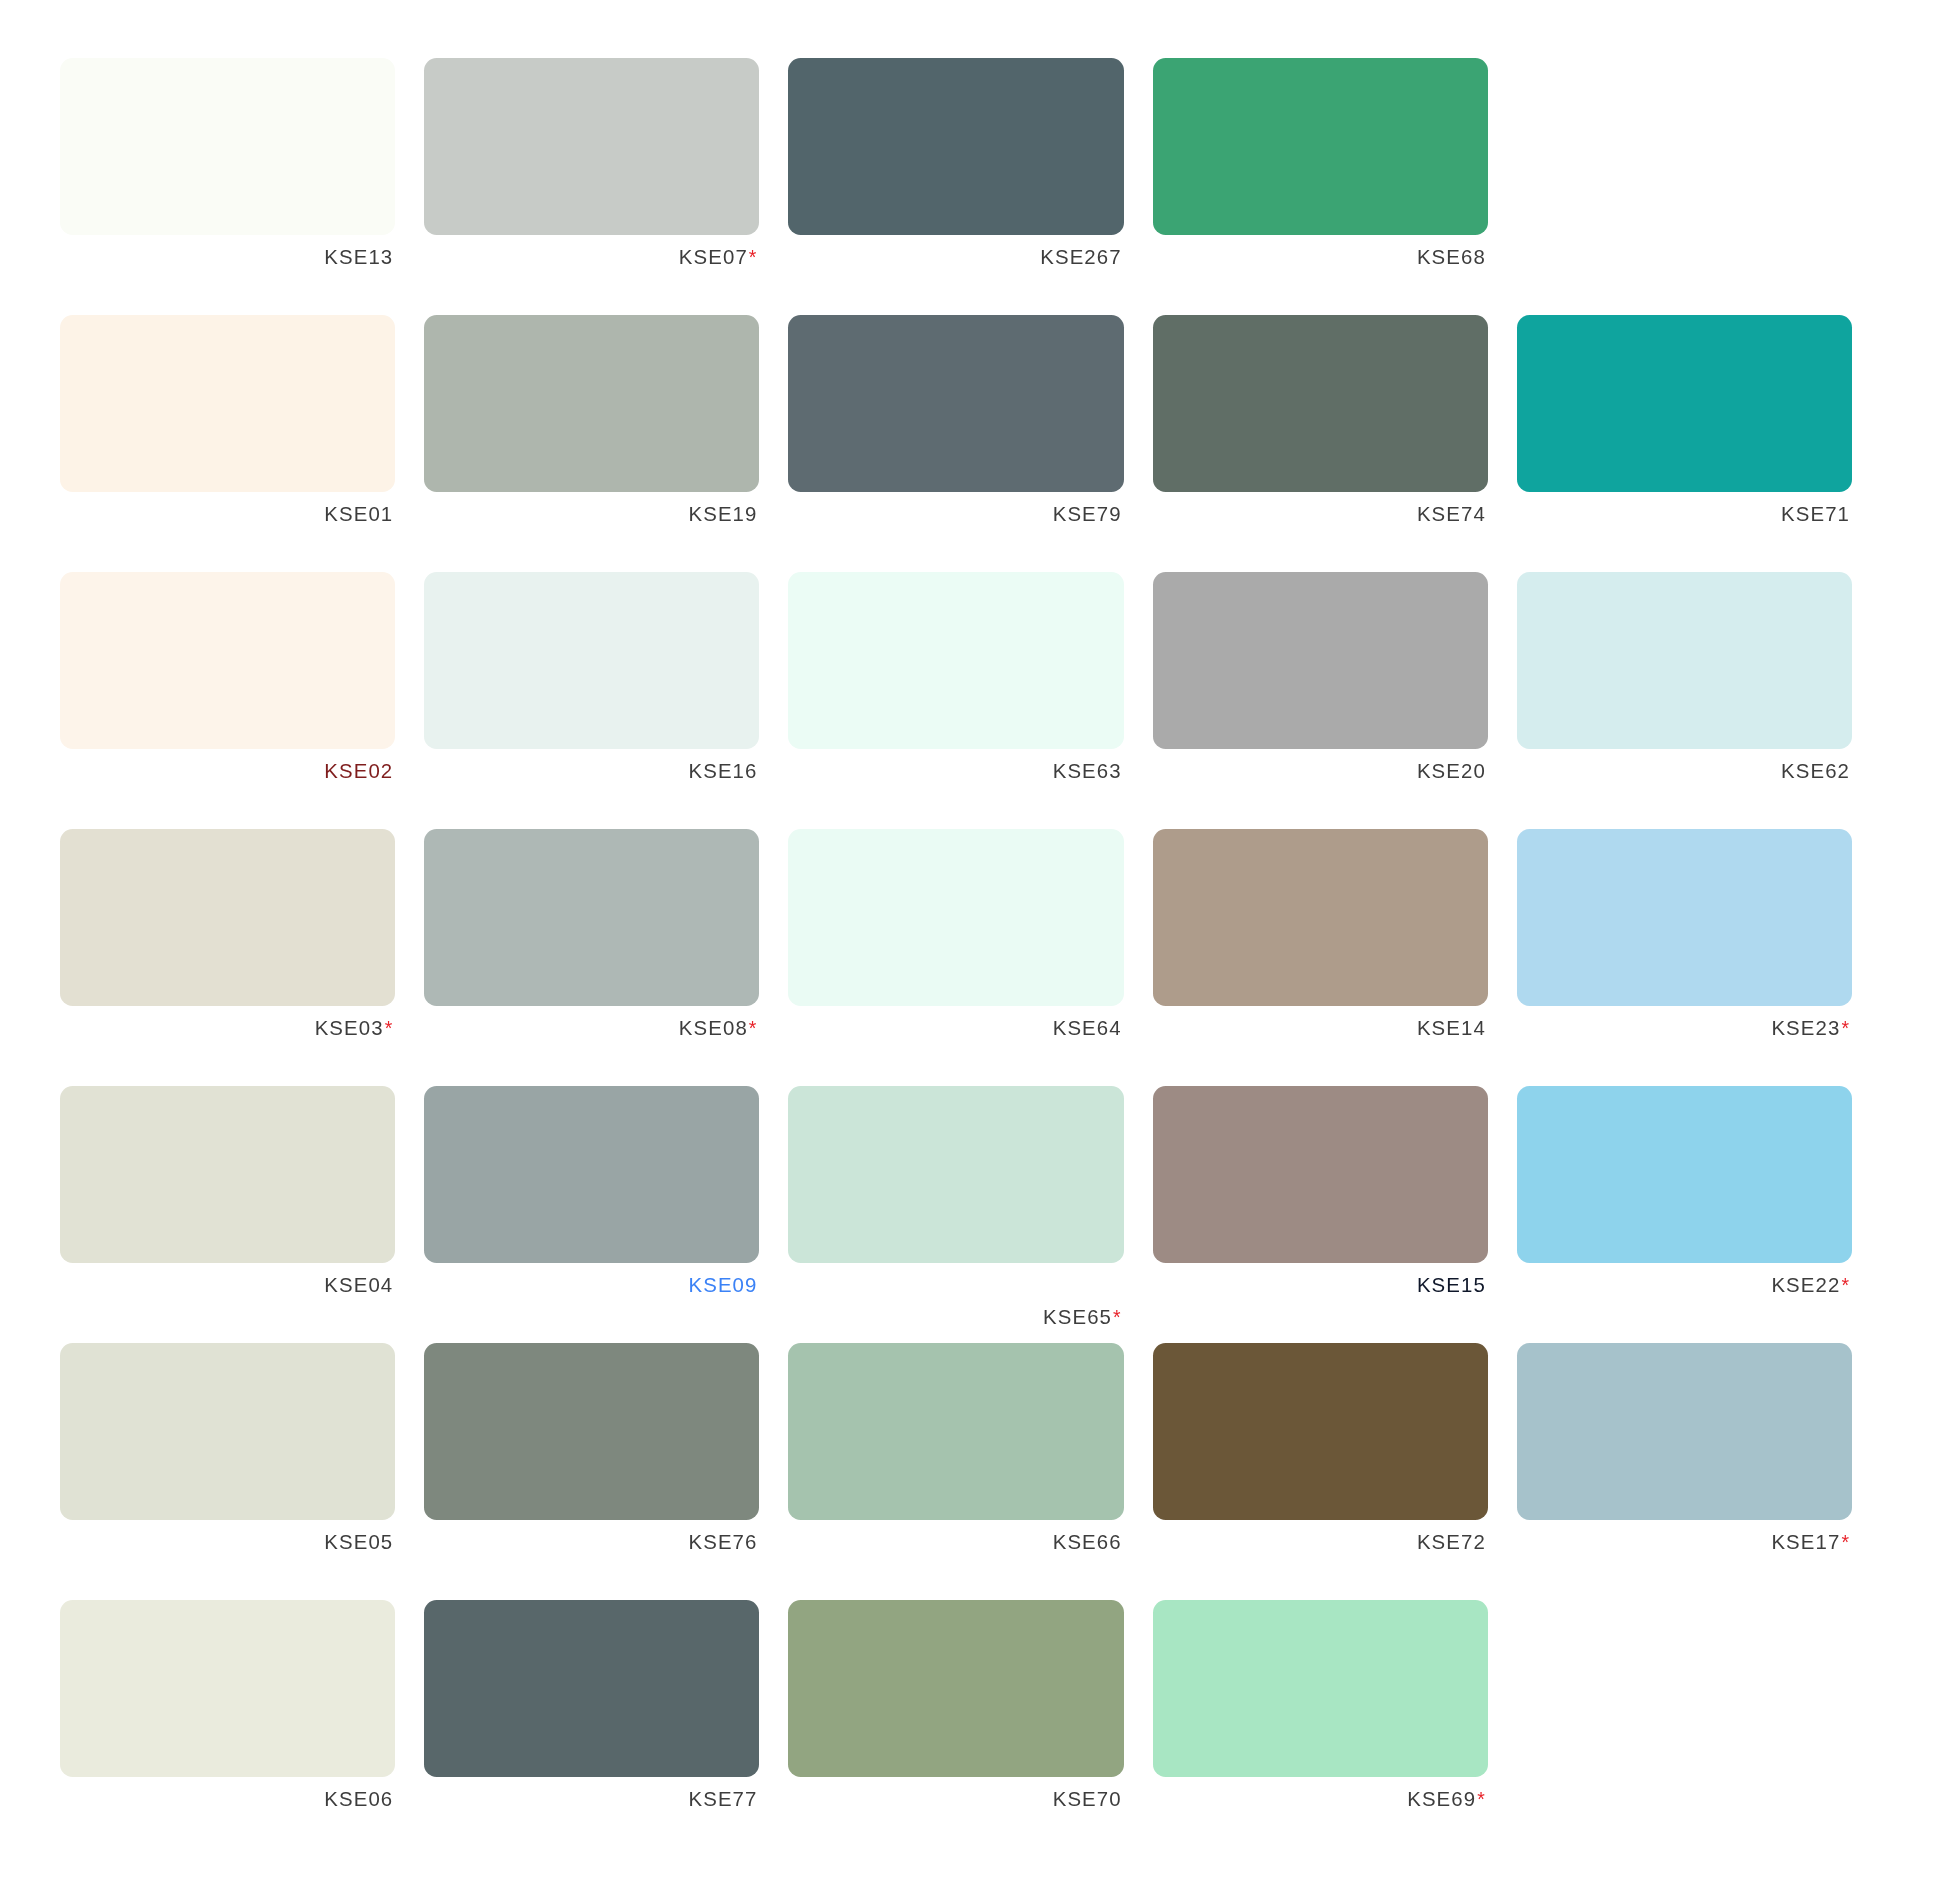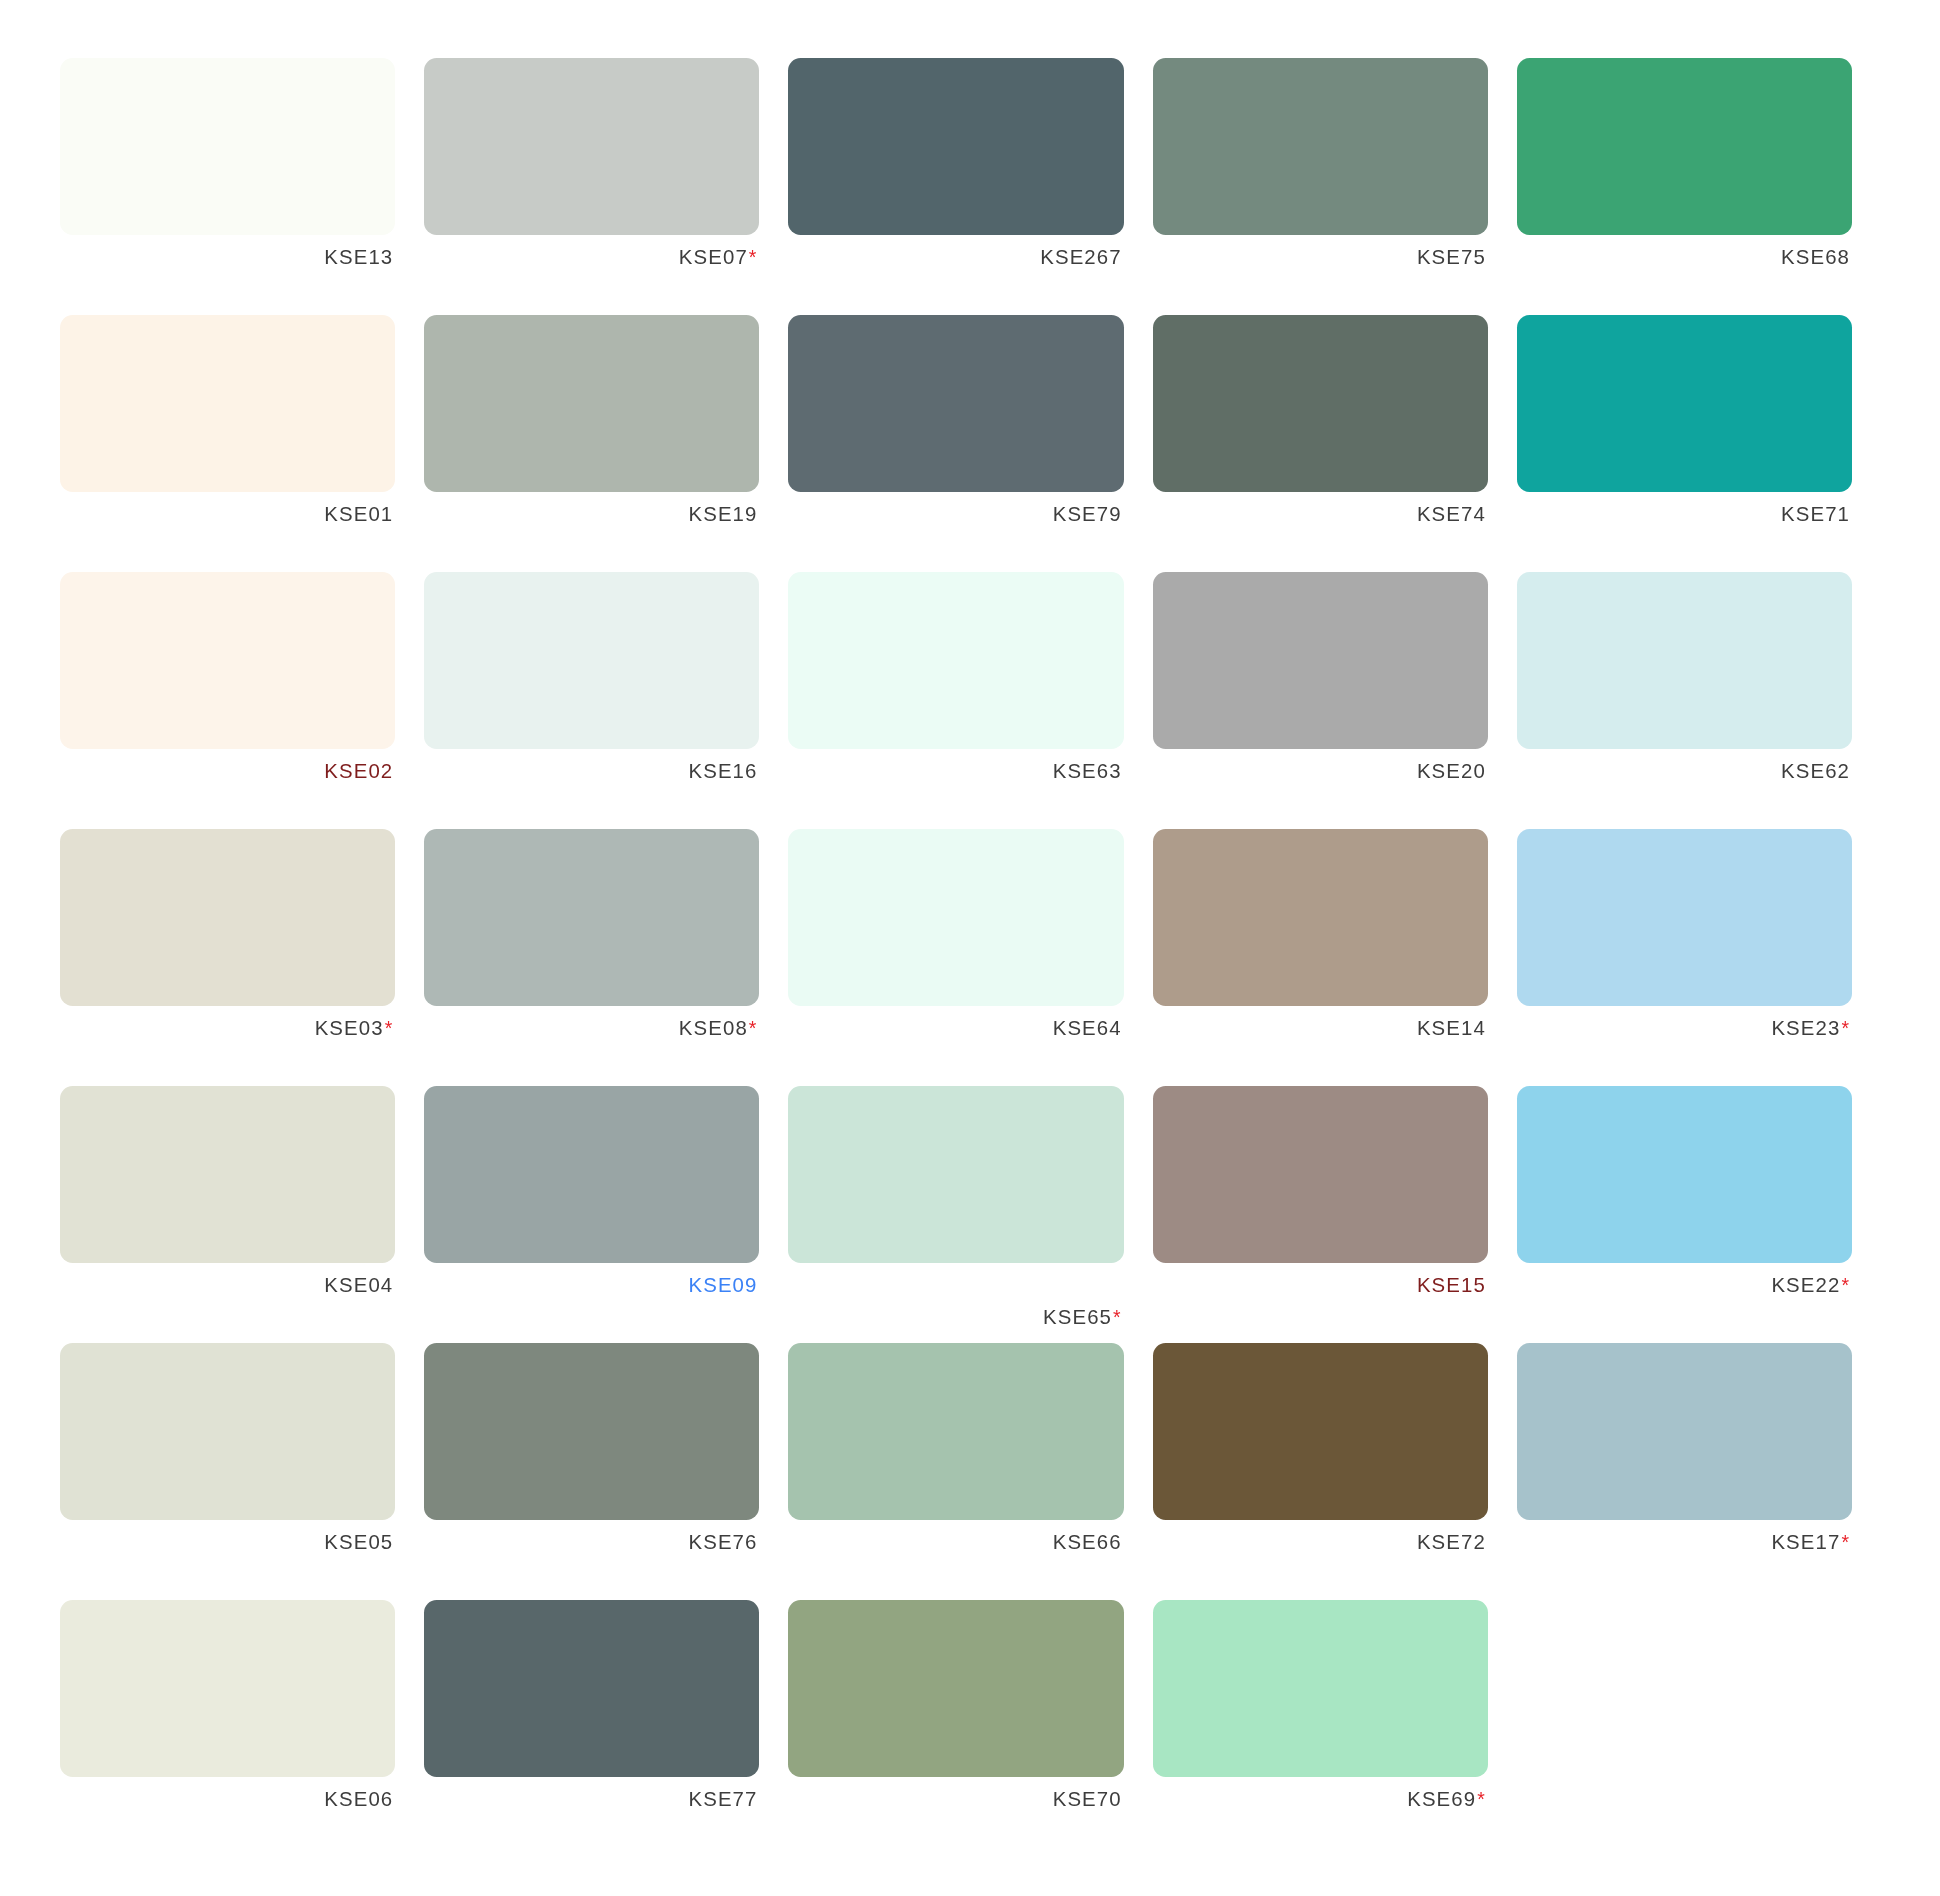--- a/index.html
+++ b/index.html
@@ -76,24 +76,20 @@
       </div>
       <div class="swatch-cell">
         <div class="swatch-chip" style="background-color: rgb(199, 203, 199);"></div>
         <div class="swatch-label" style="color: rgb(61, 61, 61);"><span class="code">KSE07</span><span class="star" style="color: rgb(232, 35, 42);">*</span></div>
       </div>
       <div class="swatch-cell">
         <div class="swatch-chip" style="background-color: rgb(82, 101, 107);"></div>
         <div class="swatch-label" style="color: rgb(61, 61, 61);"><span class="code">KSE267</span></div>
       </div>
       <div class="swatch-cell">
-        <div class="swatch-chip" style="background-color: rgb(116, 138, 127);"></div>
-        <div class="swatch-label" style="color: rgb(61, 61, 61);"><span class="code">KSE75</span></div>
-      </div>
-      <div class="swatch-cell">
         <div class="swatch-chip" style="background-color: rgb(59, 164, 115);"></div>
         <div class="swatch-label" style="color: rgb(61, 61, 61);"><span class="code">KSE68</span></div>
       </div>
     </div>
     <div class="swatch-row">
       <div class="swatch-cell">
         <div class="swatch-chip" style="background-color: rgb(253, 243, 231);"></div>
         <div class="swatch-label" style="color: rgb(61, 61, 61);"><span class="code">KSE01</span></div>
       </div>
       <div class="swatch-cell">
@@ -165,21 +161,21 @@
       <div class="swatch-cell">
         <div class="swatch-chip" style="background-color: rgb(153, 165, 165);"></div>
         <div class="swatch-label" style="color: #3b82f6;"><span class="code">KSE09</span></div>
       </div>
       <div class="swatch-cell">
         <div class="swatch-chip" style="background-color: rgb(203, 229, 216);"></div>
         <div class="swatch-label" style="color: rgb(61, 61, 61); margin-top: 32px;"><span class="code">KSE65</span><span class="star" style="color: rgb(232, 35, 42);">*</span></div>
       </div>
       <div class="swatch-cell">
         <div class="swatch-chip" style="background-color: rgb(157, 139, 132);"></div>
-        <div class="swatch-label" style="color: #7f1d1d;"><span class="code">KSE15</span></div>
+        <div class="swatch-label" style="color: #0f172a;"><span class="code">KSE15</span></div>
       </div>
       <div class="swatch-cell">
         <div class="swatch-chip" style="background-color: rgb(142, 211, 236);"></div>
         <div class="swatch-label" style="color: rgb(61, 61, 61);"><span class="code">KSE22</span><span class="star" style="color: rgb(232, 35, 42);">*</span></div>
       </div>
     </div>
     <div class="swatch-row">
       <div class="swatch-cell">
         <div class="swatch-chip" style="background-color: rgb(224, 226, 212);"></div>
         <div class="swatch-label" style="color: rgb(61, 61, 61);"><span class="code">KSE05</span></div>

